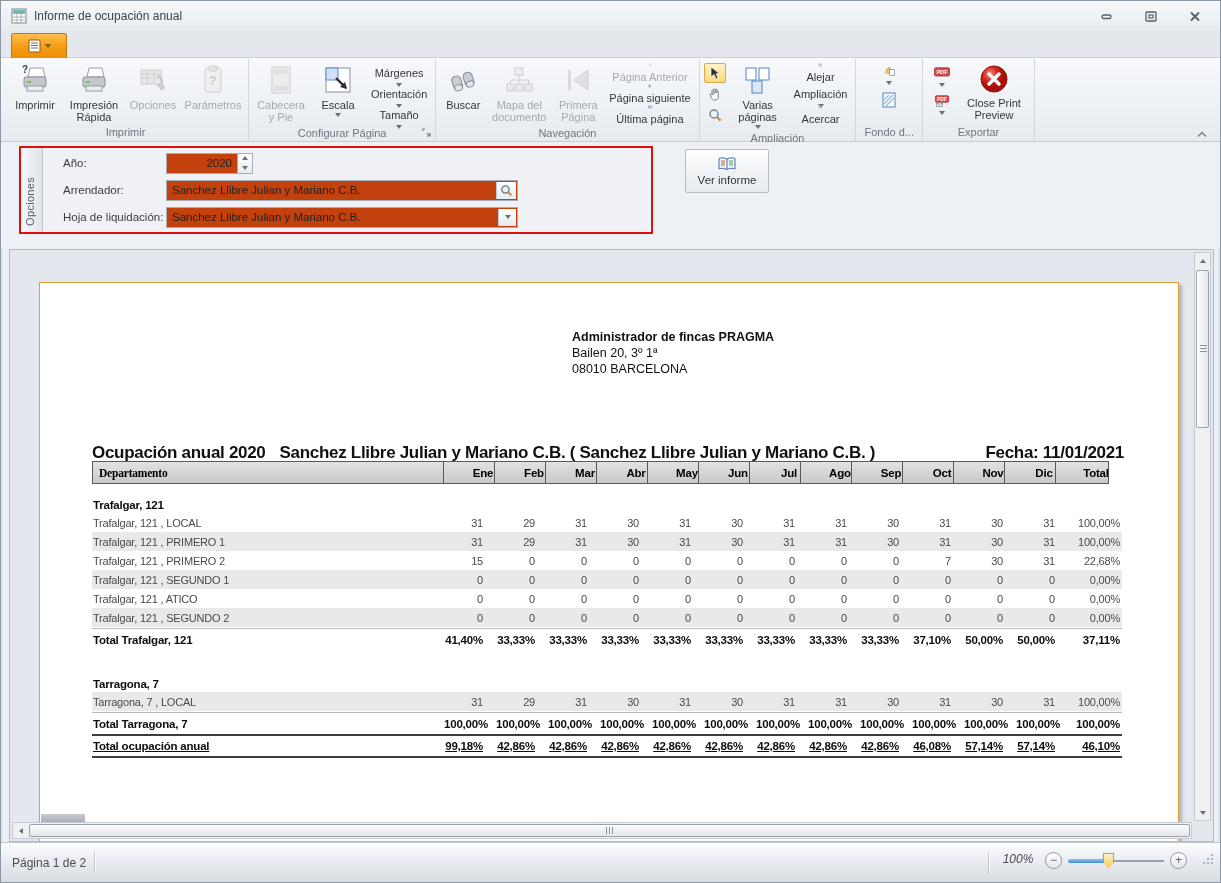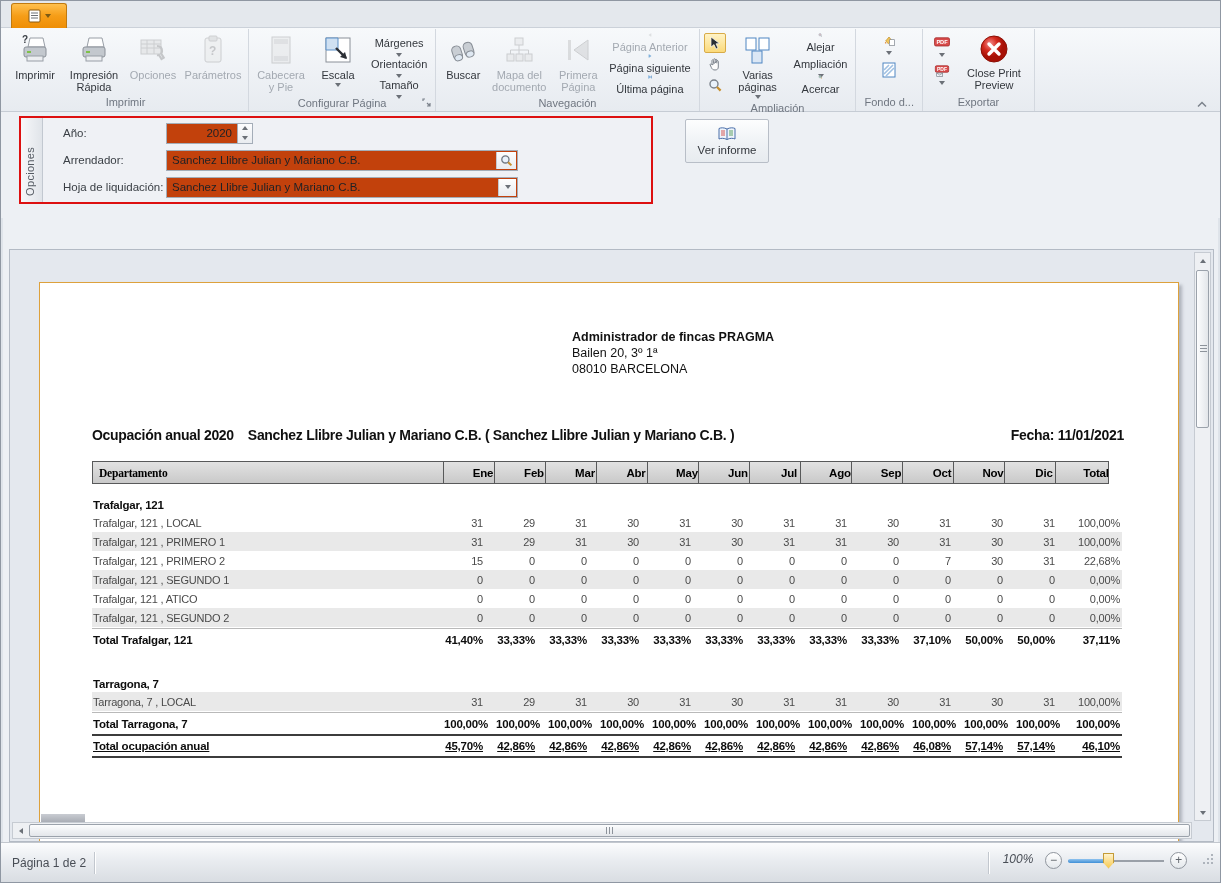--- a/index.html
+++ b/index.html
@@ -67,22 +67,22 @@
 
   
   .preview { position:absolute; left:8px; top:248px; width:1205px; height:593px; background:#e4e8ee; border:1px solid #b3bac4; overflow:hidden; }
   .page { position:absolute; left:29px; top:32px; width:1140px; height:700px; background:#fff; border:1px solid #dda13c;
           box-shadow:3px 3px 3px rgba(110,116,128,.45); }
   .logo { position:absolute; left:57px; top:34px; width:200px; height:84px; }
   .sq { position:absolute; background:#e2902e; }
   .logo-text { position:absolute; left:52px; top:44px; font-size:26px; font-weight:bold; color:#2d2d2d; letter-spacing:2.5px; }
   .company { position:absolute; left:532px; top:46px; font-size:12.5px; color:#111; line-height:16px; }
   .company .cname { font-weight:bold; }
-  .rtitle { position:absolute; left:52px; top:144px; width:1032px; display:flex; align-items:flex-start;
-            font-size:14px; font-weight:bold; color:#101010; letter-spacing:-0.3px; }
+  .rtitle { position:absolute; left:52px; top:160px; width:1032px; display:flex; align-items:flex-start;
+            font-size:17px; font-weight:bold; color:#101010; letter-spacing:-0.3px; }
   .rtitle .gap { width:14px; }
   .rtitle .rdate { margin-left:auto; }
   .rtable { position:absolute; left:52px; top:178px; width:1030px; font-size:11px; color:#4a4a4a; letter-spacing:-0.2px; }
   .thead { display:flex; height:23px; }
   .th { border:1px solid #58595a; margin-left:-1px; background:linear-gradient(#e2e2e2,#c9c9c9);
         display:flex; align-items:center; justify-content:center; font-weight:bold; font-size:11.5px; color:#000; width:52px; flex:none;padding-left:28px; }
   .th:first-child { margin-left:0;font-family:Liberation Serif, serif; }
   .th-label { width:352px; justify-content:flex-start; padding-left:6px; }
   .th-total { width:54px; }
   .trow { display:flex; align-items:center; height:19px; }
@@ -128,20 +128,46 @@
   .slider .thumb { position:absolute; left:35px; top:1px; width:11px; height:16px;
                    background:linear-gradient(#fff3cd,#f6c94f); border:1px solid #c49b37;
                    clip-path:polygon(0 0,100% 0,100% 62%,50% 100%,0 62%); }
   .resize-grip { width:14px; height:14px; margin-left:8px; }
 </style>
 </head>
 <body>
 
 <div class="window">
 
+  <div class="titlebar">
+    <svg class="ticon" viewBox="0 0 16 16">
+        <rect x="1" y="1" width="14" height="14" fill="#fff" stroke="#7e858d"></rect>
+        <rect x="2" y="2" width="12" height="4" fill="#79b8b2"></rect>
+        <path d="M2 9h12M2 12h12M6 6v9M10 6v9" stroke="#aab1b8" stroke-width="1" fill="none"></path>
+      </svg>
+    <span class="title-text">Informe de ocupación anual</span>
+    <div class="win-controls">
+      <div class="win-btn">
+          <svg width="12" height="10" viewBox="0 0 12 10">
+            <rect x="1" y="4" width="9" height="3.5" rx="1.7" fill="none" stroke="#5a5f66" stroke-width="1.3"></rect>
+          </svg>
+        </div>
+      <div class="win-btn">
+          <svg width="12" height="11" viewBox="0 0 12 11">
+            <rect x="1" y="1" width="10" height="9" rx="1" fill="none" stroke="#5a5f66" stroke-width="1.3"></rect>
+            <rect x="4" y="4" width="4" height="3" fill="none" stroke="#5a5f66" stroke-width="1.2"></rect>
+          </svg>
+        </div>
+      <div class="win-btn">
+          <svg width="12" height="11" viewBox="0 0 12 11">
+            <path d="M2 1.5 L10 9.5 M10 1.5 L2 9.5" stroke="#5a5f66" stroke-width="1.8"></path>
+          </svg>
+        </div>
+    </div>
+  </div>
 
   <div class="tabstrip">
     <div class="app-tab">
       <svg width="13" height="14" viewBox="0 0 13 14">
           <rect x="1" y="1" width="11" height="12" rx="1" fill="#fff" stroke="#8a5a10"></rect>
           <path d="M3 4h7M3 6.5h7M3 9h7" stroke="#6b7077" stroke-width="1"></path>
         </svg>
       <span class="caret"></span>
     </div>
   </div>
@@ -658,21 +684,21 @@
               <div class="tcell num">100,00%</div>
               <div class="tcell num">100,00%</div>
               <div class="tcell num">100,00%</div>
               <div class="tcell num">100,00%</div>
               <div class="tcell num">100,00%</div>
               <div class="tcell num">100,00%</div>
               <div class="tcell num total-col">100,00%</div>
             </div>
             <div class="trow grand">
               <div class="tcell label">Total ocupación anual</div>
-              <div class="tcell num">45,70%</div>
+              <div class="tcell num">99,18%</div>
               <div class="tcell num">42,86%</div>
               <div class="tcell num">42,86%</div>
               <div class="tcell num">42,86%</div>
               <div class="tcell num">42,86%</div>
               <div class="tcell num">42,86%</div>
               <div class="tcell num">42,86%</div>
               <div class="tcell num">42,86%</div>
               <div class="tcell num">42,86%</div>
               <div class="tcell num">46,08%</div>
               <div class="tcell num">57,14%</div>

